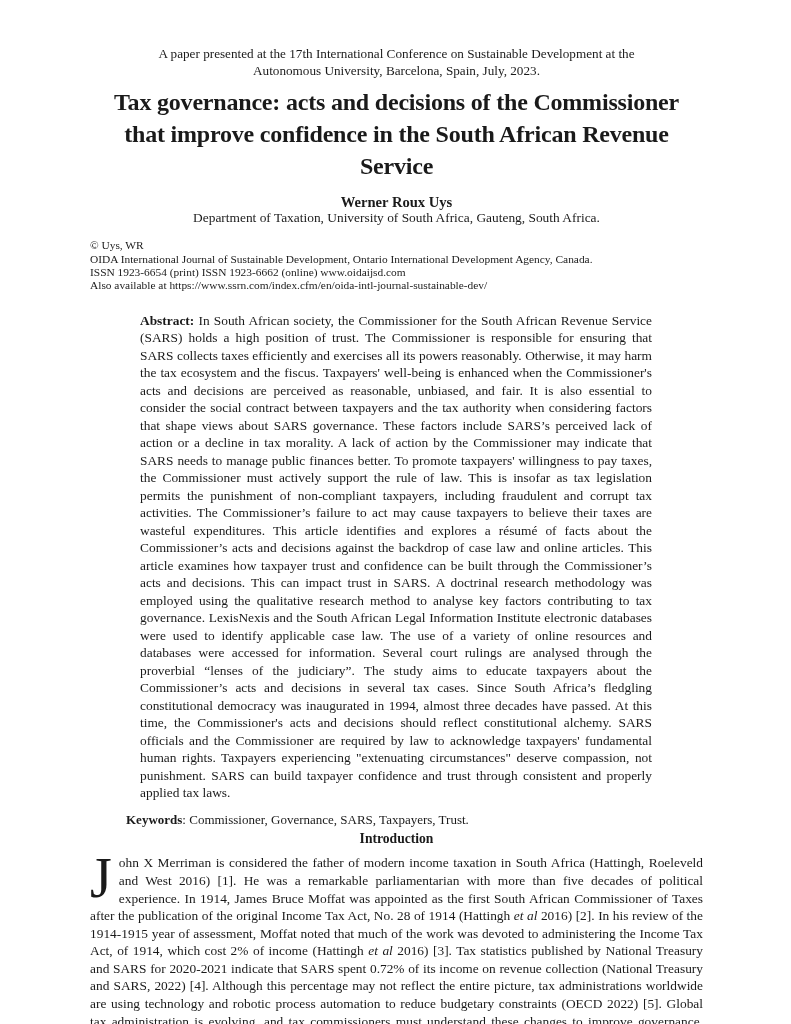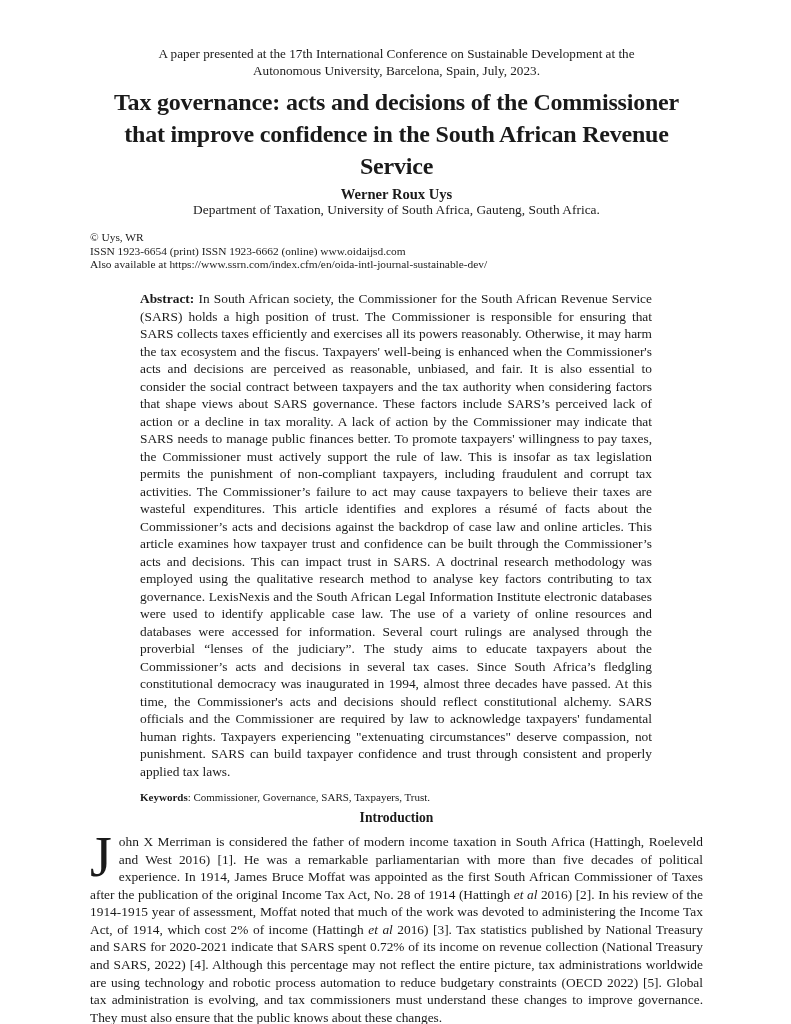--- a/index.html
+++ b/index.html
@@ -28,21 +28,21 @@
   }
   .paper-title {
     margin-top: 7px;
     text-align: center;
     font-weight: bold;
     font-size: 24px;
     line-height: 32px;
     letter-spacing: -0.2px;
   }
   .author-name {
-    margin-top: 4px;
+    margin-top: 12px;
     text-align: center;
     font-weight: bold;
     font-size: 14.6px;
     line-height: 16px;
   }
   .author-line {
     text-align: center;
     font-size: 13.4px;
     line-height: 15.2px;
   }
@@ -54,22 +54,22 @@
   .abstract {
     margin: 19px 51px 8px 50px;
     text-align: justify;
     font-size: 13.4px;
     line-height: 17.5px;
   }
   .abstract .lead, .keywords .lead {
     font-weight: bold;
   }
   .keywords {
-    margin: 9px 51px 0 50px;
-    font-size: 11px;
+    margin: 9px 51px 0 36px;
+    font-size: 13px;
     line-height: 17.5px;
   }
   .section-heading {
     margin-top: 2px;
     text-align: center;
     font-weight: bold;
     font-size: 13.6px;
     line-height: 17px;
   }
   .intro-body {
@@ -100,20 +100,21 @@
     <div>Tax governance: acts and decisions of the Commissioner</div>
     <div>that improve confidence in the South African Revenue</div>
     <div>Service</div>
   </div>
 
   <div class="author-name">Werner Roux Uys</div>
   <div class="author-line">Department of Taxation, University of South Africa, Gauteng, South Africa.</div>
 
   <div class="imprint">
     <div>© Uys, WR</div>
+    <div>OIDA International Journal of Sustainable Development, Ontario International Development Agency, Canada.</div>
     <div>ISSN 1923-6654 (print) ISSN 1923-6662 (online) www.oidaijsd.com</div>
     <div>Also available at https://www.ssrn.com/index.cfm/en/oida-intl-journal-sustainable-dev/</div>
   </div>
 
   <p class="abstract"><span class="lead">Abstract:</span><span> In South African society, the Commissioner for the South African Revenue Service (SARS) holds a high position of trust. The Commissioner is responsible for ensuring that SARS collects taxes efficiently and exercises all its powers reasonably. Otherwise, it may harm the tax ecosystem and the fiscus. Taxpayers' well-being is enhanced when the Commissioner's acts and decisions are perceived as reasonable, unbiased, and fair. It is also essential to consider the social contract between taxpayers and the tax authority when considering factors that shape views about SARS governance. These factors include SARS’s perceived lack of action or a decline in tax morality. A lack of action by the Commissioner may indicate that SARS needs to manage public finances better. To promote taxpayers' willingness to pay taxes, the Commissioner must actively support the rule of law. This is insofar as tax legislation permits the punishment of non-compliant taxpayers, including fraudulent and corrupt tax activities. The Commissioner’s failure to act may cause taxpayers to believe their taxes are wasteful expenditures. This article identifies and explores a résumé of facts about the Commissioner’s acts and decisions against the backdrop of case law and online articles. This article examines how taxpayer trust and confidence can be built through the Commissioner’s acts and decisions. This can impact trust in SARS. A doctrinal research methodology was employed using the qualitative research method to analyse key factors contributing to tax governance. LexisNexis and the South African Legal Information Institute electronic databases were used to identify applicable case law. The use of a variety of online resources and databases were accessed for information. Several court rulings are analysed through the proverbial “lenses of the judiciary”. The study aims to educate taxpayers about the Commissioner’s acts and decisions in several tax cases. Since South Africa’s fledgling constitutional democracy was inaugurated in 1994, almost three decades have passed. At this time, the Commissioner's acts and decisions should reflect constitutional alchemy. SARS officials and the Commissioner are required by law to acknowledge taxpayers' fundamental human rights. Taxpayers experiencing "extenuating circumstances" deserve compassion, not punishment. SARS can build taxpayer confidence and trust through consistent and properly applied tax laws.</span></p>
 
   <p class="keywords"><span class="lead">Keywords</span><span>: Commissioner, Governance, SARS, Taxpayers, Trust.</span></p>
 
   <div class="section-heading">Introduction</div>
 

